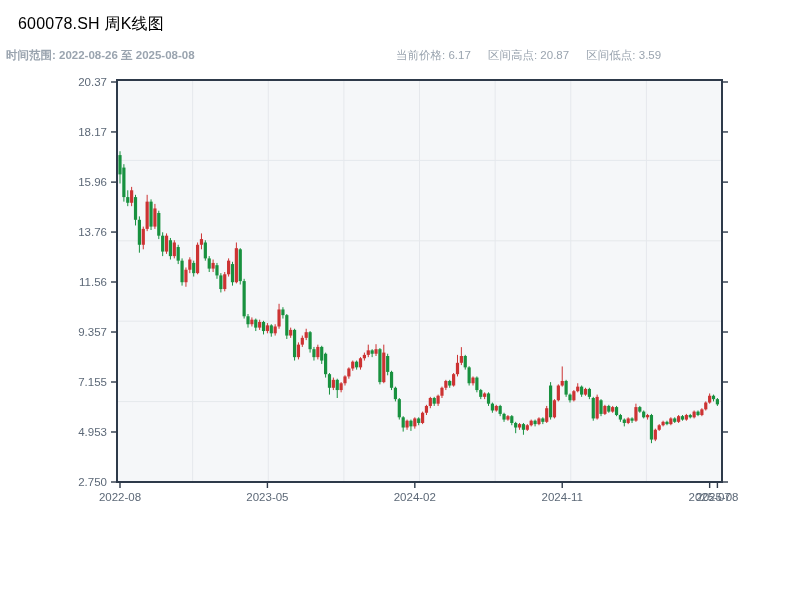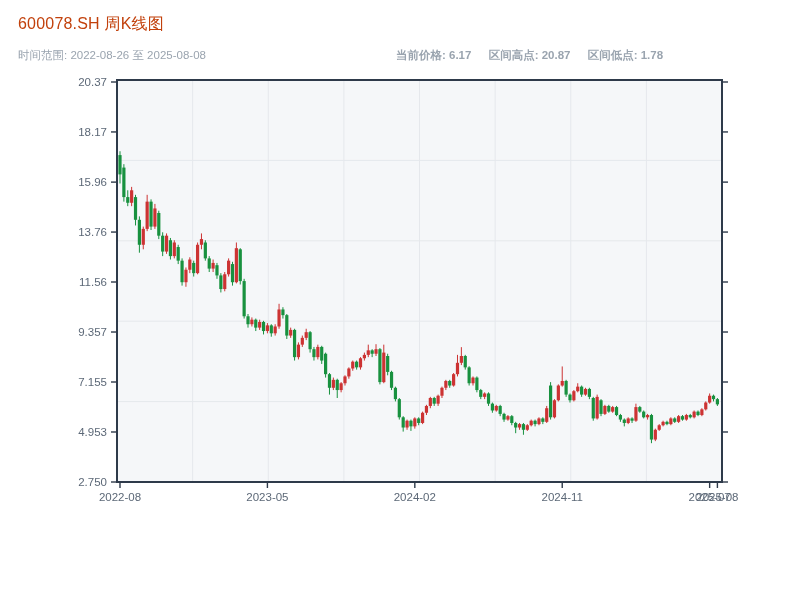--- a/index.html
+++ b/index.html
@@ -3,39 +3,39 @@
 <meta charset="utf-8">
 <style>
   html,body{margin:0;padding:0;}
   body{
     width:800px;height:600px;background:#ffffff;
     font-family:"Liberation Sans","DejaVu Sans",sans-serif;
     position:relative;overflow:hidden;
   }
   .page-title{
     position:absolute;left:18px;top:14px;
-    font-size:16px;color:#c2410c;letter-spacing:.2px;
+    font-size:16px;color:#000000;letter-spacing:.2px;
   }
   .sub-row{position:absolute;top:48px;left:0;width:800px;height:16px;font-size:11.5px;color:#9aa4af;}
-  .sub-range{position:absolute;left:18px;top:0;}
+  .sub-range{position:absolute;left:6px;top:0;font-weight:bold;}
   .sub-stats{position:absolute;left:396px;top:0;}
-  .sub-stats span{margin-right:14px;font-weight:bold;}
+  .sub-stats span{margin-right:14px;}
   #chart{position:absolute;left:0;top:0;}
 </style>
 </head>
 <body>
 
 <div class="page-title">600078.SH 周K线图</div>
 
 <div class="sub-row">
   <div class="sub-range">时间范围: 2022-08-26 至 2025-08-08</div>
   <div class="sub-stats">
     <span>当前价格: 6.17</span>
     <span>区间高点: 20.87</span>
-    <span>区间低点: 1.78</span>
+    <span>区间低点: 3.59</span>
   </div>
 </div>
 
 <svg id="chart" width="800" height="600">
     <rect x="117" y="80" width="605" height="402" fill="#f5f7f9"></rect>
     <line x1="117" y1="160.4" x2="722" y2="160.4" stroke="#e5e8ec" stroke-width="1"></line>
     <line x1="117" y1="240.8" x2="722" y2="240.8" stroke="#e5e8ec" stroke-width="1"></line>
     <line x1="117" y1="321.2" x2="722" y2="321.2" stroke="#e5e8ec" stroke-width="1"></line>
     <line x1="117" y1="401.6" x2="722" y2="401.6" stroke="#e5e8ec" stroke-width="1"></line>
     <line x1="192.625" y1="80" x2="192.625" y2="482" stroke="#e5e8ec" stroke-width="1"></line>

